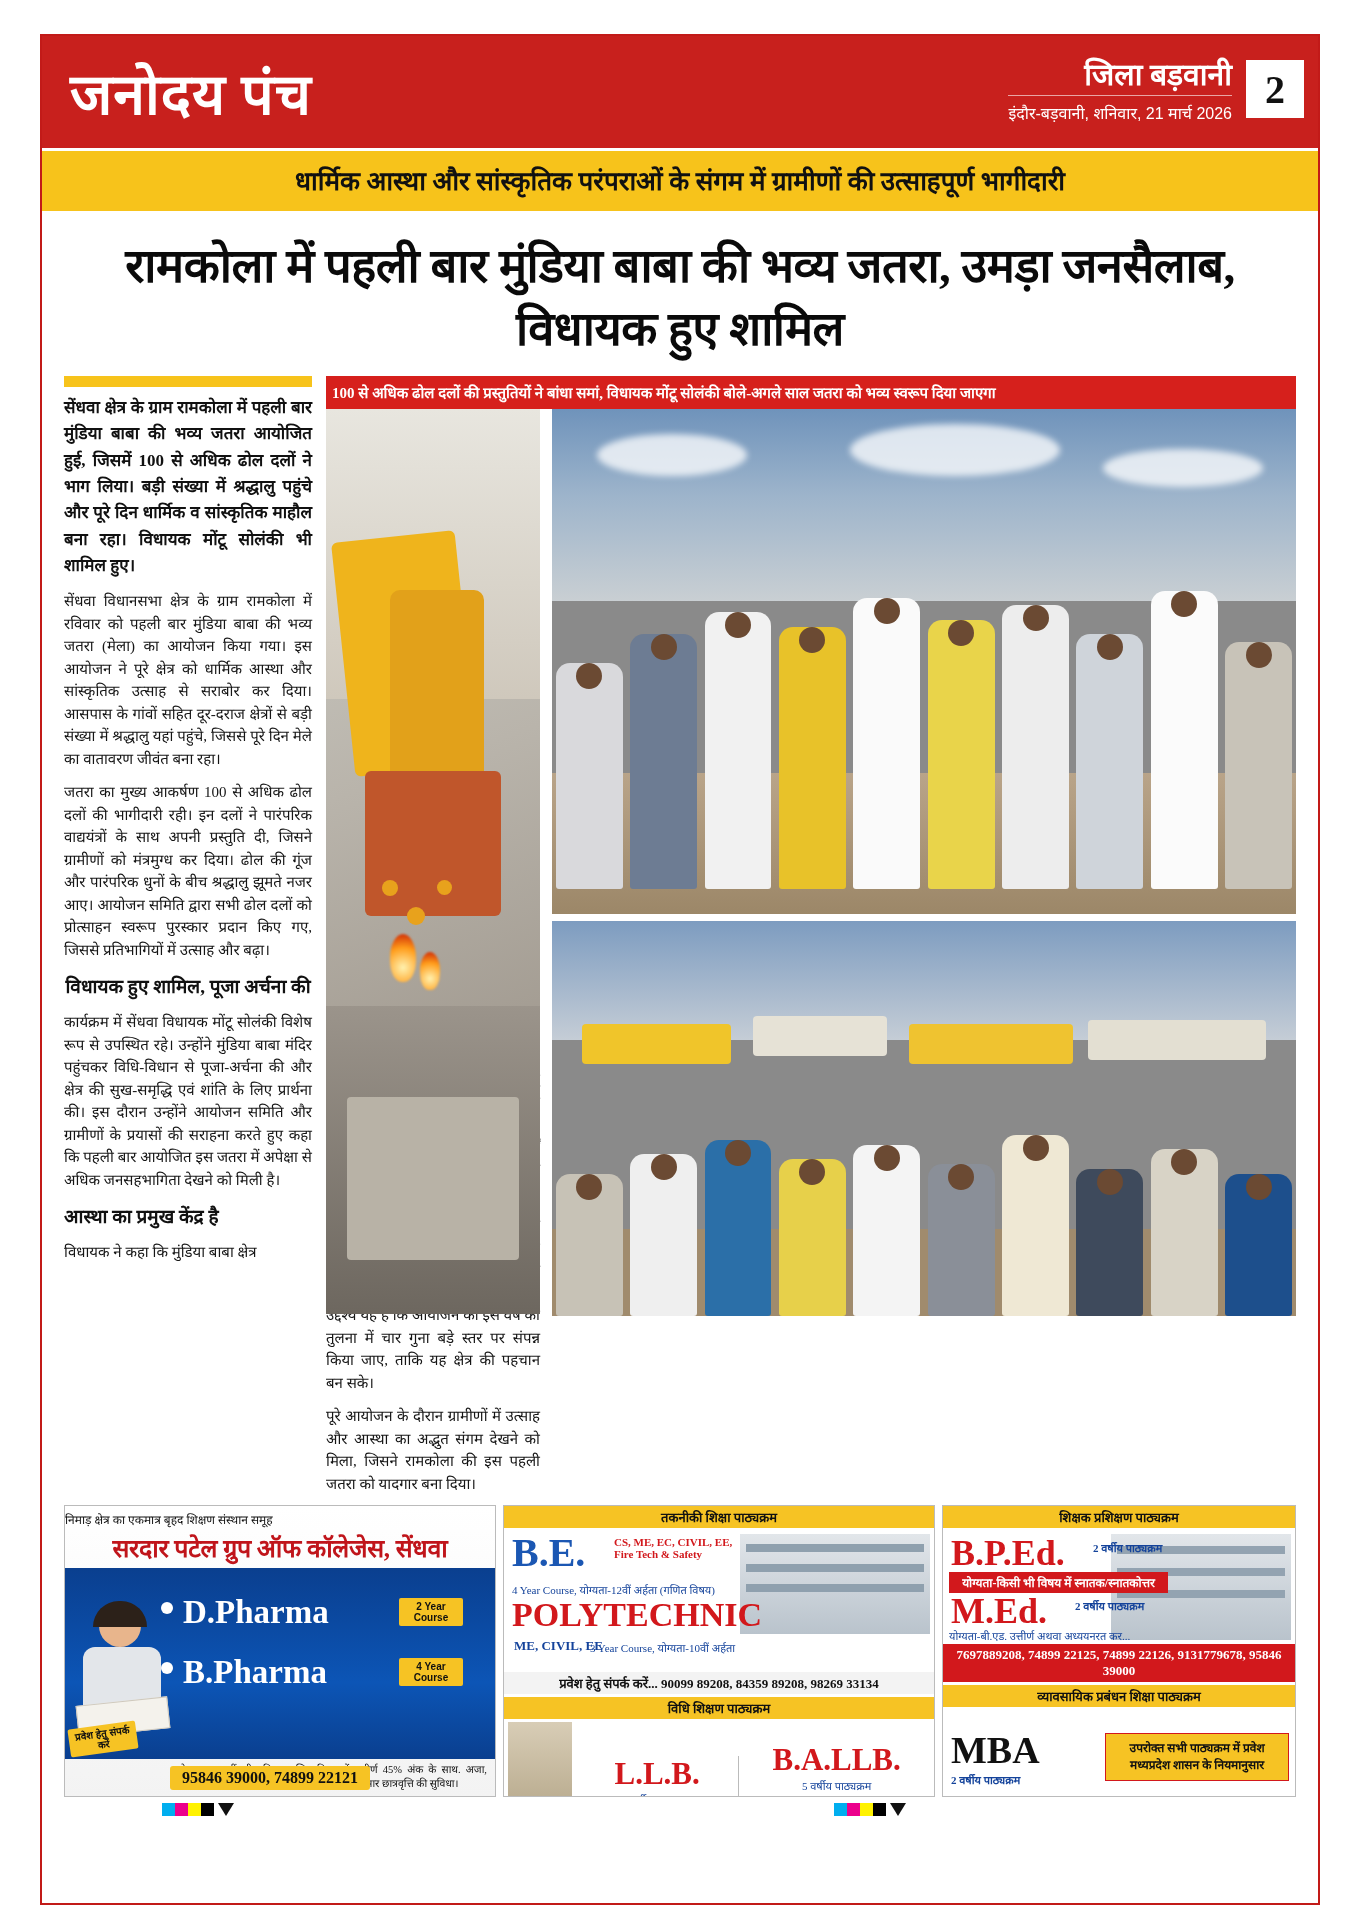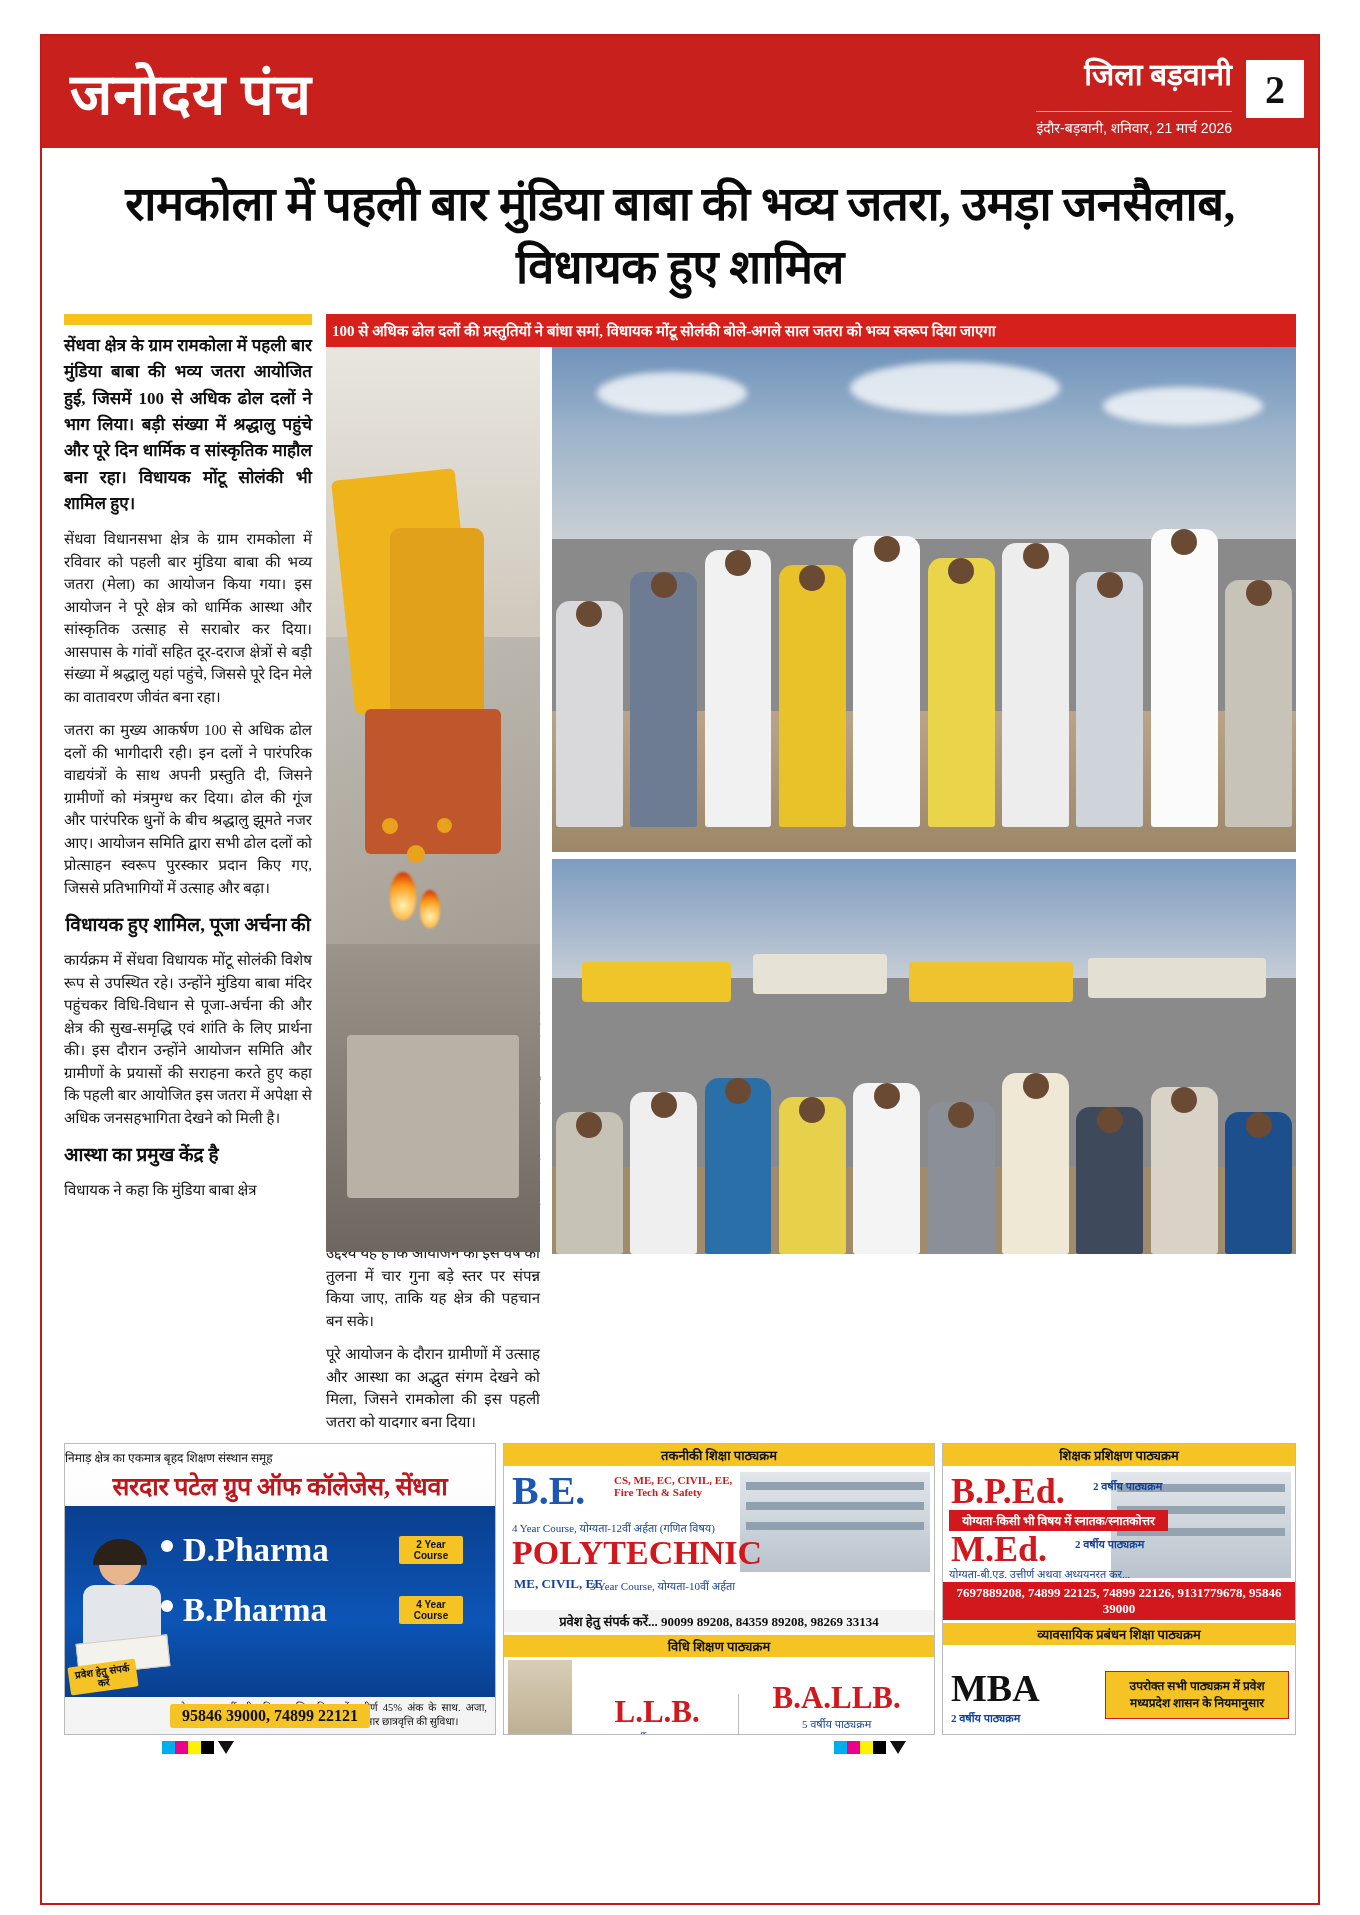--- a/index.html
+++ b/index.html
@@ -5,21 +5,21 @@
   html,body{margin:0;padding:0;background:#ffffff;}
   body{width:1360px;height:1915px;font-family:"Liberation Sans",sans-serif;-webkit-font-smoothing:antialiased;}
   .page{position:relative;width:1360px;height:1915px;background:#fff;box-sizing:border-box;padding:34px 40px 10px 40px;}
   .frame{position:relative;width:100%;height:100%;border:2px solid #c21a18;box-sizing:border-box;}
 
   
   .masthead{position:relative;height:115px;background:#c8201d;border-bottom:3px solid #fff;box-sizing:border-box;}
   .mast-title{position:absolute;left:28px;top:30px;color:#fff;font-size:57px;font-weight:bold;letter-spacing:1px;line-height:1;font-family:"Liberation Serif",serif;}
   .mast-right{position:absolute;right:86px;top:22px;text-align:right;color:#fff;}
   .mast-dist{font-size:30px;font-weight:bold;font-family:"Liberation Serif",serif;line-height:1.1;}
-  .mast-date{font-size:14px;margin-top:20px;border-top:1px solid rgba(255,255,255,.6);padding-top:6px;}
+  .mast-date{font-size:16px;margin-top:4px;border-top:1px solid rgba(255,255,255,.6);padding-top:6px;}
   .page-num{position:absolute;right:14px;top:24px;width:58px;height:58px;background:#fff;color:#111;font-size:40px;font-weight:bold;display:flex;align-items:center;justify-content:center;font-family:"Liberation Serif",serif;}
 
   
   .strap{background:#f7c31b;color:#111;text-align:center;font-size:26px;font-weight:bold;padding:11px 6px 13px;font-family:"Liberation Serif",serif;border-bottom:2px solid #fff;}
 
   
   .headline{padding:22px 26px 10px;text-align:center;font-family:"Liberation Serif",serif;font-weight:bold;font-size:47px;line-height:1.33;color:#0a0a0a;letter-spacing:-0.5px;}
 
   
   .content{display:flex;padding:6px 22px 0 22px;gap:14px;}
@@ -98,20 +98,21 @@
 
   <div class="masthead">
     <div class="mast-title">जनोदय पंच</div>
     <div class="mast-right">
       <div class="mast-dist">जिला बड़वानी</div>
       <div class="mast-date">इंदौर-बड़वानी, शनिवार, 21 मार्च 2026</div>
     </div>
     <div class="page-num">2</div>
   </div>
 
+  <div class="strap">धार्मिक आस्था और सांस्कृतिक परंपराओं के संगम में ग्रामीणों की उत्साहपूर्ण भागीदारी</div>
 
   <div class="headline">रामकोला में पहली बार मुंडिया बाबा की भव्य जतरा, उमड़ा जनसैलाब, विधायक हुए शामिल</div>
 
   <div class="content">
 
     <div class="col-left">
       <div class="byline"></div>
       <div class="lead">सेंधवा क्षेत्र के ग्राम रामकोला में पहली बार मुंडिया बाबा की भव्य जतरा आयोजित हुई, जिसमें 100 से अधिक ढोल दलों ने भाग लिया। बड़ी संख्या में श्रद्धालु पहुंचे और पूरे दिन धार्मिक व सांस्कृतिक माहौल बना रहा। विधायक मोंटू सोलंकी भी शामिल हुए।</div>
       <p class="body">सेंधवा विधानसभा क्षेत्र के ग्राम रामकोला में रविवार को पहली बार मुंडिया बाबा की भव्य जतरा (मेला) का आयोजन किया गया। इस आयोजन ने पूरे क्षेत्र को धार्मिक आस्था और सांस्कृतिक उत्साह से सराबोर कर दिया। आसपास के गांवों सहित दूर-दराज क्षेत्रों से बड़ी संख्या में श्रद्धालु यहां पहुंचे, जिससे पूरे दिन मेले का वातावरण जीवंत बना रहा।</p>
       <p class="body">जतरा का मुख्य आकर्षण 100 से अधिक ढोल दलों की भागीदारी रही। इन दलों ने पारंपरिक वाद्ययंत्रों के साथ अपनी प्रस्तुति दी, जिसने ग्रामीणों को मंत्रमुग्ध कर दिया। ढोल की गूंज और पारंपरिक धुनों के बीच श्रद्धालु झूमते नजर आए। आयोजन समिति द्वारा सभी ढोल दलों को प्रोत्साहन स्वरूप पुरस्कार प्रदान किए गए, जिससे प्रतिभागियों में उत्साह और बढ़ा।</p>

